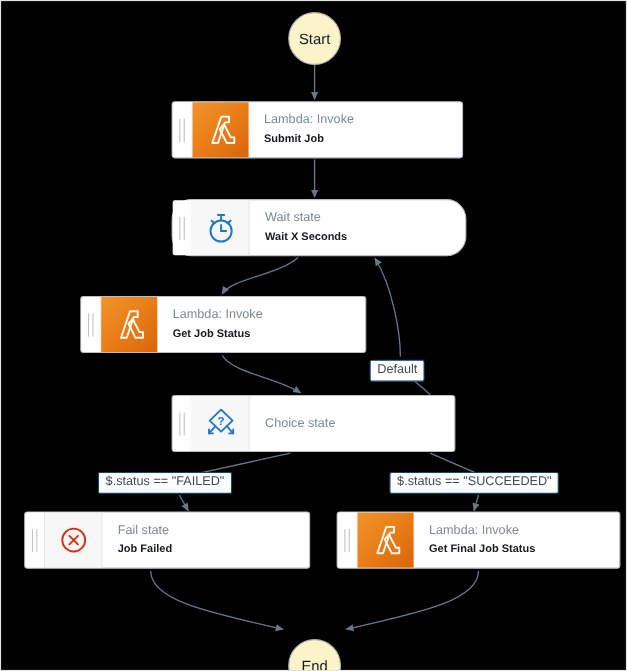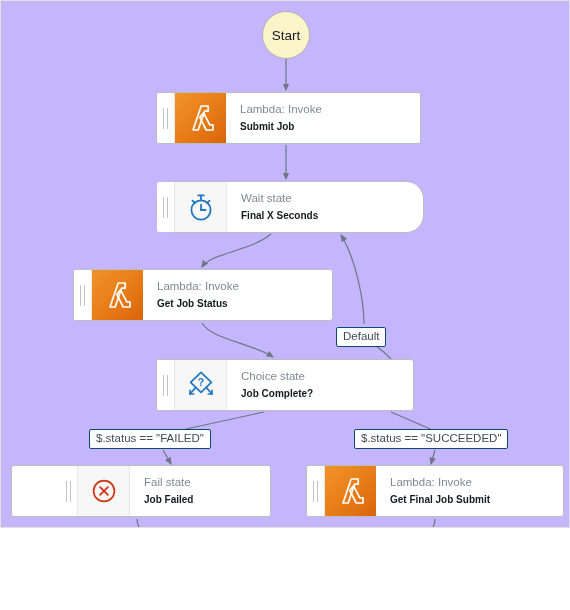--- a/index.html
+++ b/index.html
@@ -9,22 +9,22 @@
   }
   body {
     width: 570px;
     height: 610px;
     font-family: "Liberation Sans", sans-serif;
     overflow: hidden;
   }
   #canvas {
     position: relative;
     width: 570px;
-    height: 528px;
-    background: #c4b5fd;
+    height: 610px;
+    background: #000000;
     border: 1px solid #e2e2e2;
     box-sizing: border-box;
     overflow: hidden;
   }
   #edge-layer {
     position: absolute;
     left: 0;
     top: 0;
     width: 570px;
     height: 610px;
@@ -195,21 +195,21 @@
         <path d="M15 19 L15 13.6"></path>
         <path d="M15 19 L19.6 19"></path>
         <path d="M12.2 4.4 L17.8 4.4"></path>
         <path d="M15 4.6 L15 8.7"></path>
         <path d="M6.4 9.6 L9.1 12"></path>
         <path d="M23.6 9.6 L20.9 12"></path>
       </svg>
     </span>
     <span class="labels">
       <span class="subtitle">Wait state</span>
-      <span class="title">Final X Seconds</span>
+      <span class="title">Wait X Seconds</span>
     </span>
   </div>
 
   <div class="state" style="left:72px; top:268px; width:260px;">
     <span class="grip">
       <i></i>
         <i></i>
     </span>
     <span class="iconcell lambda">
       <svg width="30" height="32" viewBox="0 0 30 32" fill="none" stroke="#ffffff" stroke-width="1.7" stroke-linejoin="round">
@@ -233,25 +233,24 @@
         <path d="M16 3.4 L26.4 13.4 L16 23.4 L5.6 13.4 Z"></path>
         <path d="M10.6 18.6 L5 25"></path>
         <path d="M5 21.4 L5 25 L8.6 25"></path>
         <path d="M21.4 18.6 L27 25"></path>
         <path d="M27 21.4 L27 25 L23.4 25"></path>
         <text x="16" y="17.4" font-size="10.5" font-weight="bold" fill="#1f78c1" stroke="none" text-anchor="middle" font-family="Liberation Sans, sans-serif">?</text>
       </svg>
     </span>
     <span class="labels">
       <span class="subtitle">Choice state</span>
-      <span class="title">Job Complete?</span>
-    </span>
-  </div>
-
-  <div class="state" style="left:10px; top:464px; width:260px;padding-left:48px;">
+    </span>
+  </div>
+
+  <div class="state" style="left:21px; top:464px; width:260px;">
     <span class="grip">
       <i></i>
         <i></i>
     </span>
     <span class="iconcell">
       <svg width="30" height="30" viewBox="0 0 30 30" fill="none" stroke="#d13212" stroke-width="1.7" stroke-linecap="round">
         <circle cx="15" cy="15" r="10.4"></circle>
         <path d="M11.1 11.1 L18.9 18.9"></path>
         <path d="M18.9 11.1 L11.1 18.9"></path>
       </svg>
@@ -268,21 +267,21 @@
         <i></i>
     </span>
     <span class="iconcell lambda">
       <svg width="30" height="32" viewBox="0 0 30 32" fill="none" stroke="#ffffff" stroke-width="1.7" stroke-linejoin="round">
         <path d="M7 28 L15.2 4 L22.2 4 L22.2 9.2 L18.6 9.2 L12.2 28 Z"></path>
         <path d="M13.8 15.4 L20.2 28 L27 28 L27 22.9 L23.8 22.9 L17.6 10.8 Z"></path>
       </svg>
     </span>
     <span class="labels">
       <span class="subtitle">Lambda: Invoke</span>
-      <span class="title">Get Final Job Submit</span>
+      <span class="title">Get Final Job Status</span>
     </span>
   </div>
 
   <div class="edge-label" style="left:335px; top:326px;">Default</div>
 
   <div class="edge-label" style="left:88px; top:428px;">$.status == "FAILED"</div>
 
   <div class="edge-label" style="left:353px; top:428px;">$.status == "SUCCEEDED"</div>
 
   <div class="terminal" style="left:261px; top:580px;">

